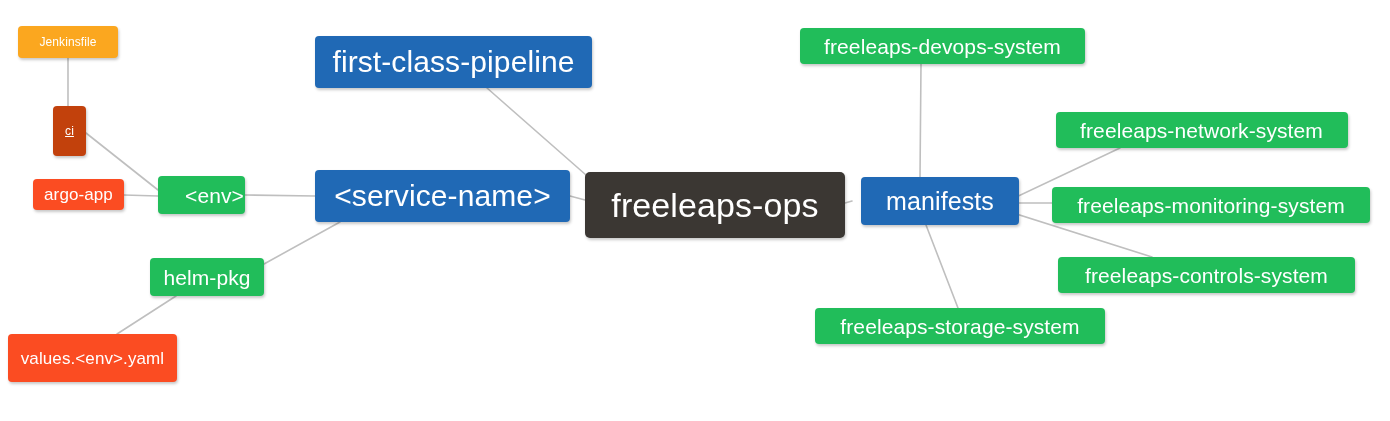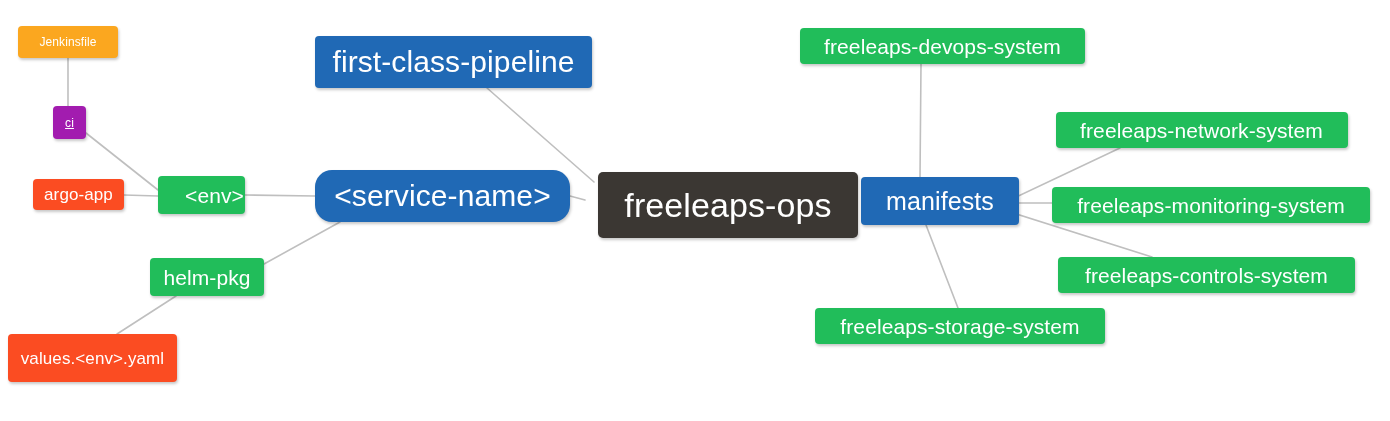--- a/index.html
+++ b/index.html
@@ -59,27 +59,27 @@
       <line x1="68" y1="106" x2="68" y2="58" stroke="#bfbfbf" stroke-width="1.6" stroke-linecap="round"></line>
       <line x1="158" y1="196" x2="124" y2="195" stroke="#bfbfbf" stroke-width="1.6" stroke-linecap="round"></line>
       <line x1="176" y1="296" x2="117" y2="334" stroke="#bfbfbf" stroke-width="1.6" stroke-linecap="round"></line>
       <line x1="920" y1="177" x2="921" y2="64" stroke="#bfbfbf" stroke-width="1.6" stroke-linecap="round"></line>
       <line x1="1010" y1="200" x2="1120" y2="148" stroke="#bfbfbf" stroke-width="1.6" stroke-linecap="round"></line>
       <line x1="1010" y1="203" x2="1052" y2="203" stroke="#bfbfbf" stroke-width="1.6" stroke-linecap="round"></line>
       <line x1="1010" y1="212" x2="1152" y2="257" stroke="#bfbfbf" stroke-width="1.6" stroke-linecap="round"></line>
       <line x1="926" y1="225" x2="958" y2="308" stroke="#bfbfbf" stroke-width="1.6" stroke-linecap="round"></line>
     </svg>
   <div id="node-layer">
-      <div class="node lvl-root" style="left: 585px; top: 172px; width: 260px; height: 66px; background: rgb(59, 55, 51); margin-left: 13px;">freeleaps-ops</div>
-      <div class="node lvl-1-big" style="left: 315px; top: 170px; width: 255px; height: 52px; background: rgb(32, 105, 181); border-radius: 17px;">&lt;service-name&gt;</div>
+      <div class="node lvl-root" style="left: 585px; top: 172px; width: 260px; height: 66px; background: rgb(59, 55, 51);">freeleaps-ops</div>
+      <div class="node lvl-1-big" style="left: 315px; top: 170px; width: 255px; height: 52px; background: rgb(32, 105, 181);">&lt;service-name&gt;</div>
       <div class="node lvl-1-big" style="left: 315px; top: 36px; width: 277px; height: 52px; background: rgb(32, 105, 181);">first-class-pipeline</div>
       <div class="node lvl-1" style="left: 852px; top: 177px; width: 158px; height: 48px; background: rgb(32, 105, 181);">manifests</div>
       <div class="node lvl-2" style="left: 158px; top: 176px; width: 87px; height: 38px; background: rgb(33, 189, 90); padding-left: 36px;">&lt;env&gt;</div>
       <div class="node lvl-2" style="left: 150px; top: 258px; width: 114px; height: 38px; background: rgb(33, 189, 90);">helm-pkg</div>
-      <div class="node lvl-4" style="left: 53px; top: 106px; width: 33px; height: 33px; background: #a21caf; text-decoration: underline;">ci</div>
+      <div class="node lvl-4" style="left: 53px; top: 106px; width: 33px; height: 50px; background: #c2410c; text-decoration: underline;">ci</div>
       <div class="node lvl-4" style="left: 18px; top: 26px; width: 100px; height: 32px; background: rgb(251, 167, 31);">Jenkinsfile</div>
       <div class="node lvl-3" style="left: 33px; top: 179px; width: 91px; height: 31px; background: rgb(251, 76, 34);">argo-app</div>
       <div class="node lvl-3" style="left: 8px; top: 334px; width: 169px; height: 48px; background: rgb(251, 76, 34);">values.&lt;env&gt;.yaml</div>
       <div class="node lvl-2" style="left: 800px; top: 28px; width: 285px; height: 36px; background: rgb(33, 189, 90);">freeleaps-devops-system</div>
       <div class="node lvl-2" style="left: 1056px; top: 112px; width: 292px; height: 36px; background: rgb(33, 189, 90); padding-left: 9px;">freeleaps-network-system</div>
       <div class="node lvl-2" style="left: 1052px; top: 187px; width: 318px; height: 36px; background: rgb(33, 189, 90);">freeleaps-monitoring-system</div>
       <div class="node lvl-2" style="left: 1058px; top: 257px; width: 297px; height: 36px; background: rgb(33, 189, 90);">freeleaps-controls-system</div>
       <div class="node lvl-2" style="left: 815px; top: 308px; width: 290px; height: 36px; background: rgb(33, 189, 90); text-align: center;">freeleaps-storage-system</div>
     </div>
 </div>

